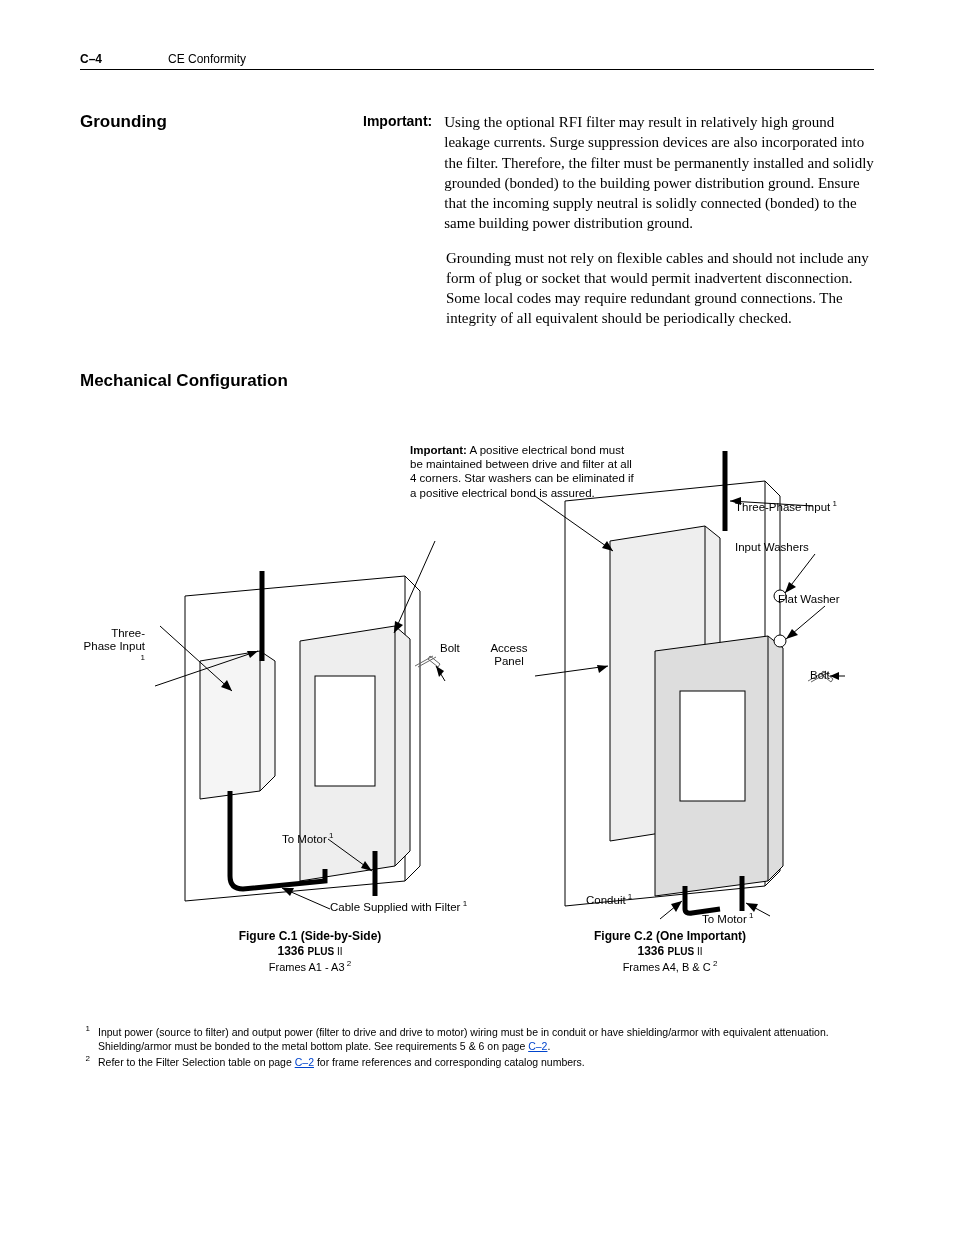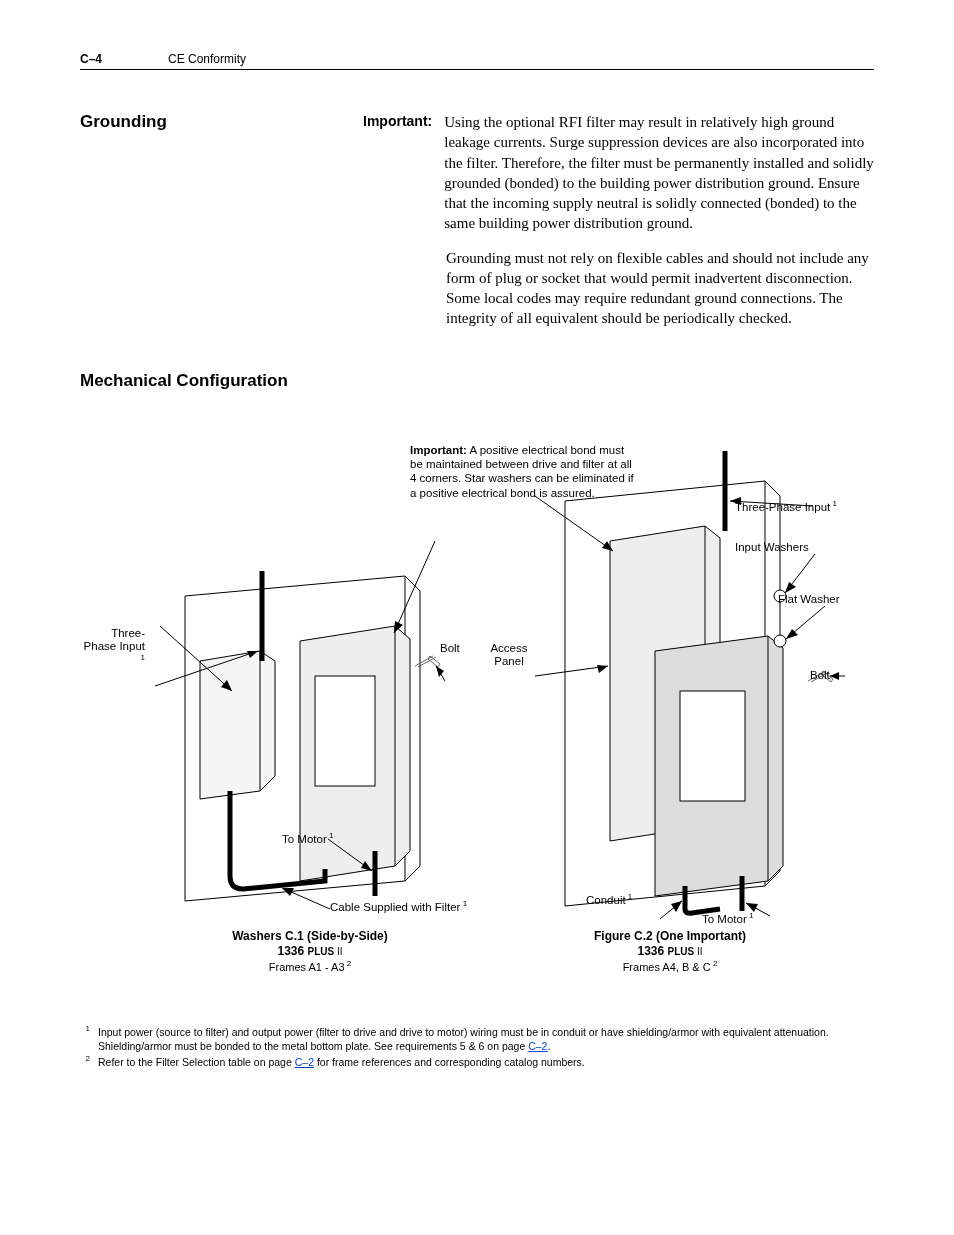--- a/index.html
+++ b/index.html
@@ -229,21 +229,21 @@
     <div class="lbl" style="left:404px; top:221px; white-space:normal; width:50px; text-align:center;">Access Panel</div>
 
     <div class="lbl" style="left:655px; top:78px;"><span>Three-Phase Input</span><sup> 1</sup></div>
     <div class="lbl" style="left:655px; top:120px;">Input Washers</div>
     <div class="lbl" style="left:698px; top:172px;">Flat Washer</div>
     <div class="lbl" style="left:730px; top:248px;">Bolt</div>
     <div class="lbl" style="left:506px; top:463px;margin-top:8px;"><span>Conduit</span><sup> 1</sup></div>
     <div class="lbl" style="left:622px; top:490px;"><span>To Motor</span><sup> 1</sup></div>
 
     <div class="fig-cap" style="left:130px; top:508px; width:200px;">
-      <span class="bold">Washers C.1 (Side-by-Side)</span><br>
+      <span class="bold">Figure C.1 (Side-by-Side)</span><br>
       <span class="bold"><span>1336 </span><span style="font-size:10px;">PLUS</span><span style="font-size:10px; font-weight:normal;"> II</span></span><br>
       <span class="small"><span>Frames A1 - A3</span><sup> 2</sup></span>
     </div>
     <div class="fig-cap" style="left:490px; top:508px; width:200px;">
       <span class="bold">Figure C.2 (One Important)</span><br>
       <span class="bold"><span>1336 </span><span style="font-size:10px;">PLUS</span><span style="font-size:10px; font-weight:normal;"> II</span></span><br>
       <span class="small"><span>Frames A4, B &amp; C</span><sup> 2</sup></span>
     </div>
 
   </div>

